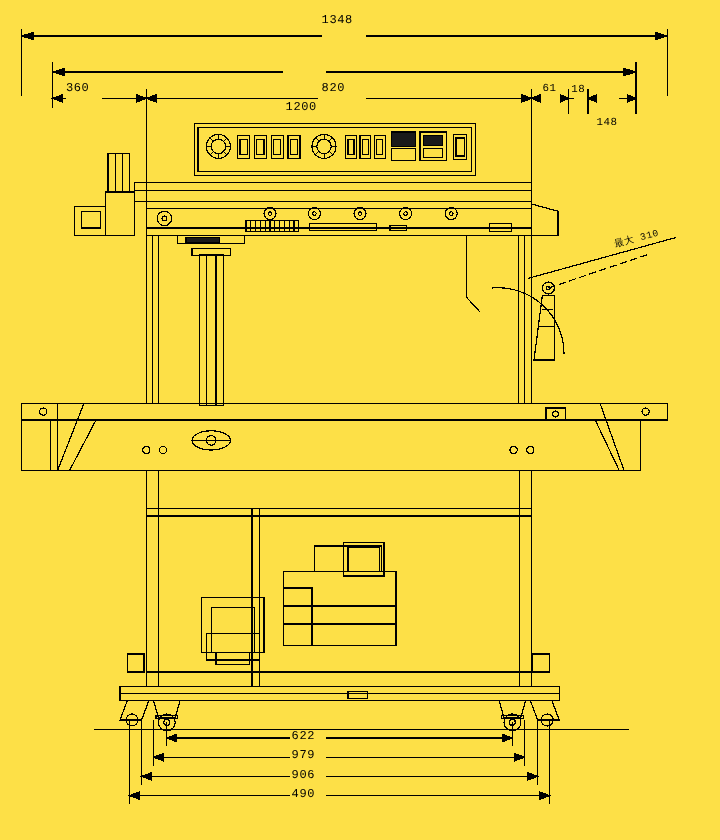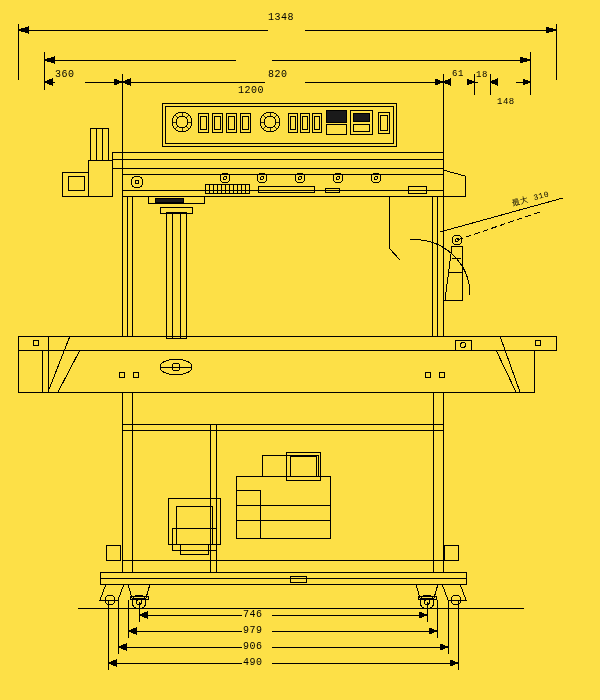--- a/index.html
+++ b/index.html
@@ -306,20 +306,20 @@
   </svg>
 
   <div class="dimtext" style="left:268px;top:12px;">1348</div>
   <div class="dimtext" style="left:238px;top:45px;margin-top:40px;">1200</div>
   <div class="dimtext" style="left:55px;top:69px;">360</div>
   <div class="dimtext" style="left:268px;top:69px;">820</div>
   <div class="dimtext small" style="left:452px;top:69px;">61</div>
   <div class="dimtext small" style="left:476px;top:70px;">18</div>
   <div class="dimtext small" style="left:497px;top:69px;margin-top:28px;">148</div>
 
-  <div class="dimtext" style="left:243px;top:609px;">746</div>
+  <div class="dimtext" style="left:243px;top:609px;">622</div>
   <div class="dimtext" style="left:243px;top:625px;">979</div>
   <div class="dimtext" style="left:243px;top:641px;">906</div>
   <div class="dimtext" style="left:243px;top:657px;">490</div>
 
   <div class="dimtext tiny" style="left:512px;top:198px;transform:rotate(-15deg);transform-origin:left center;">最大 310</div>
 
 </div>
 
 </body></html>

